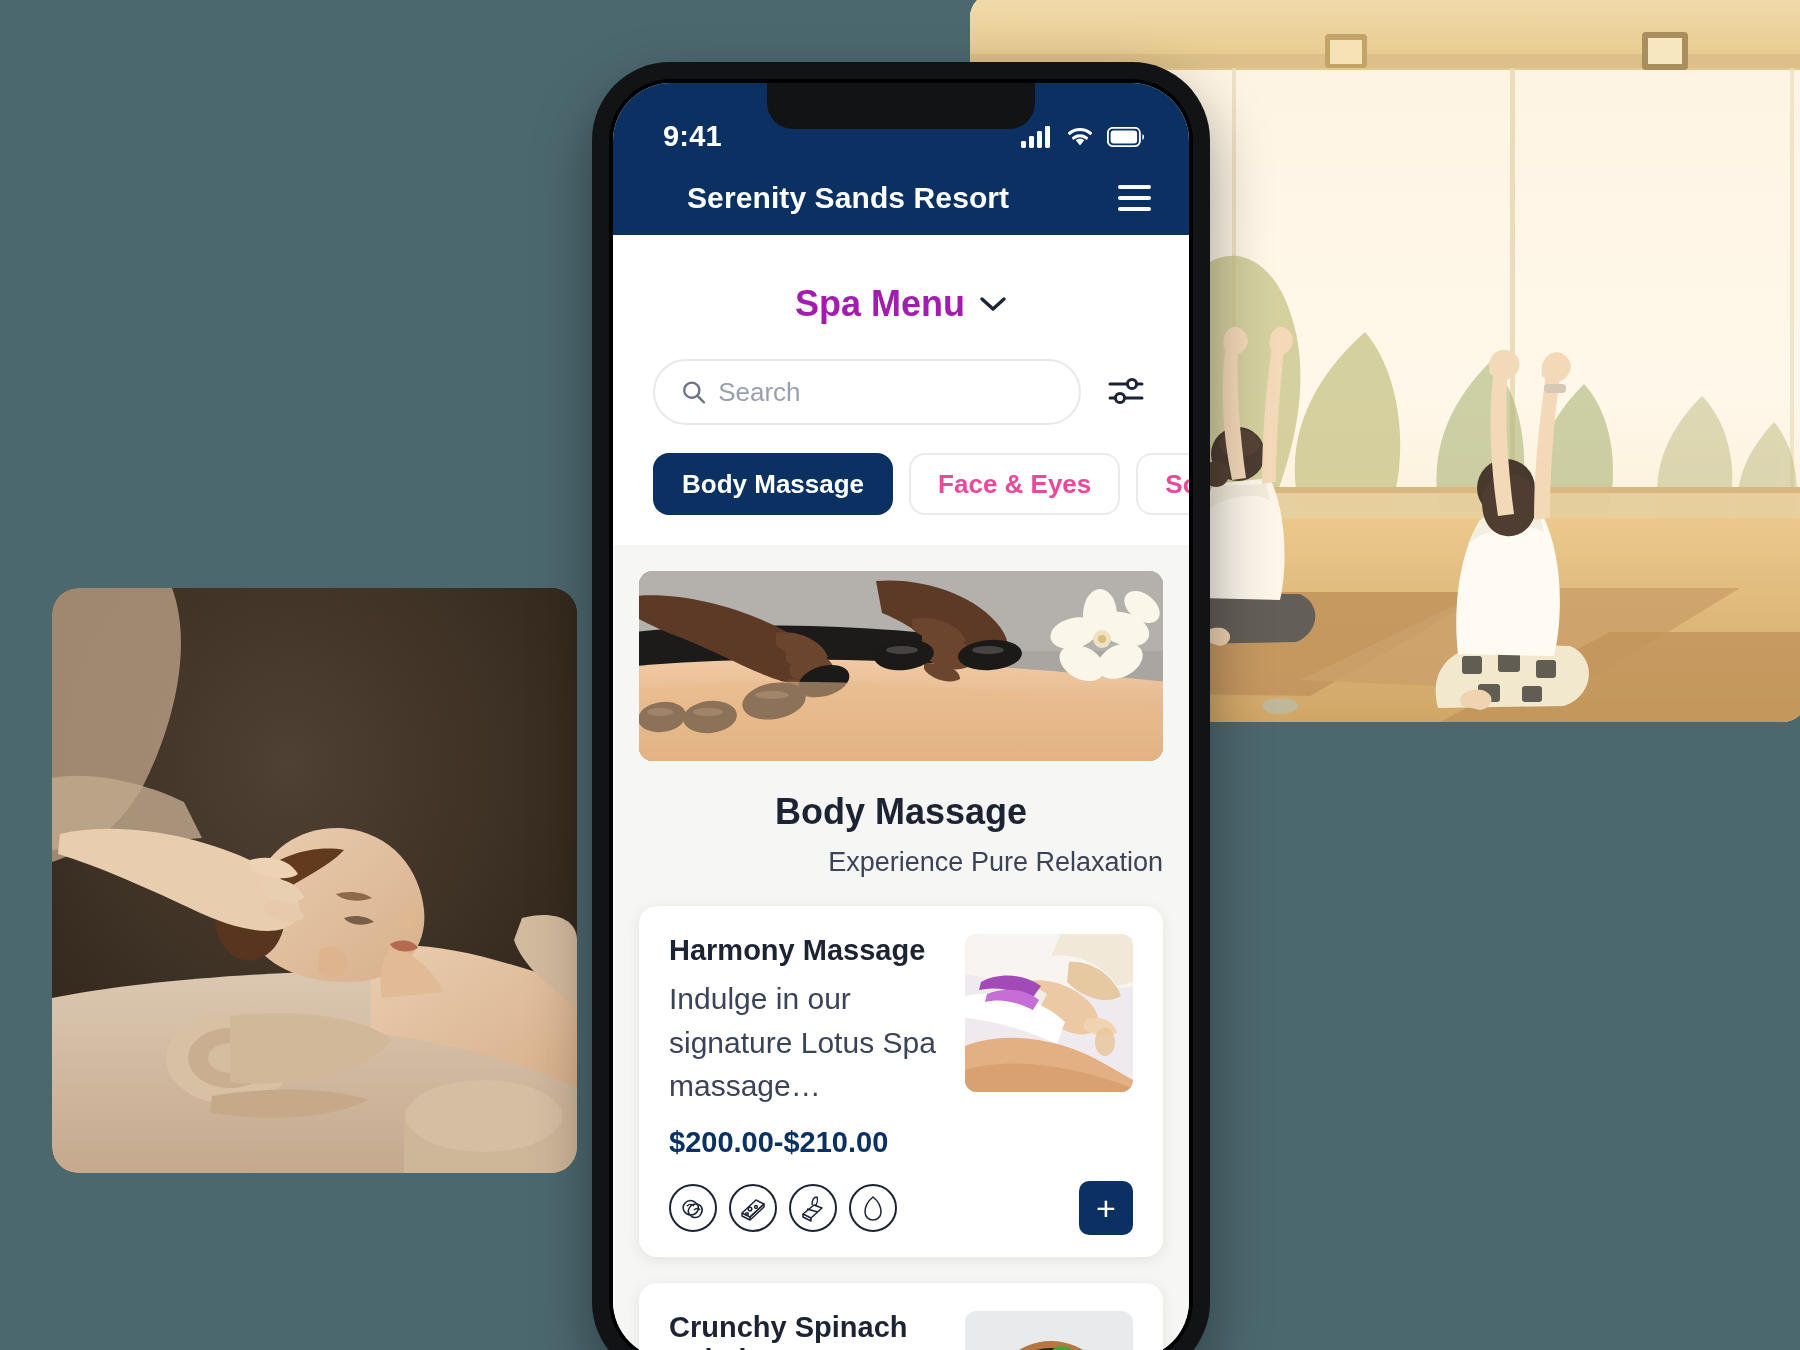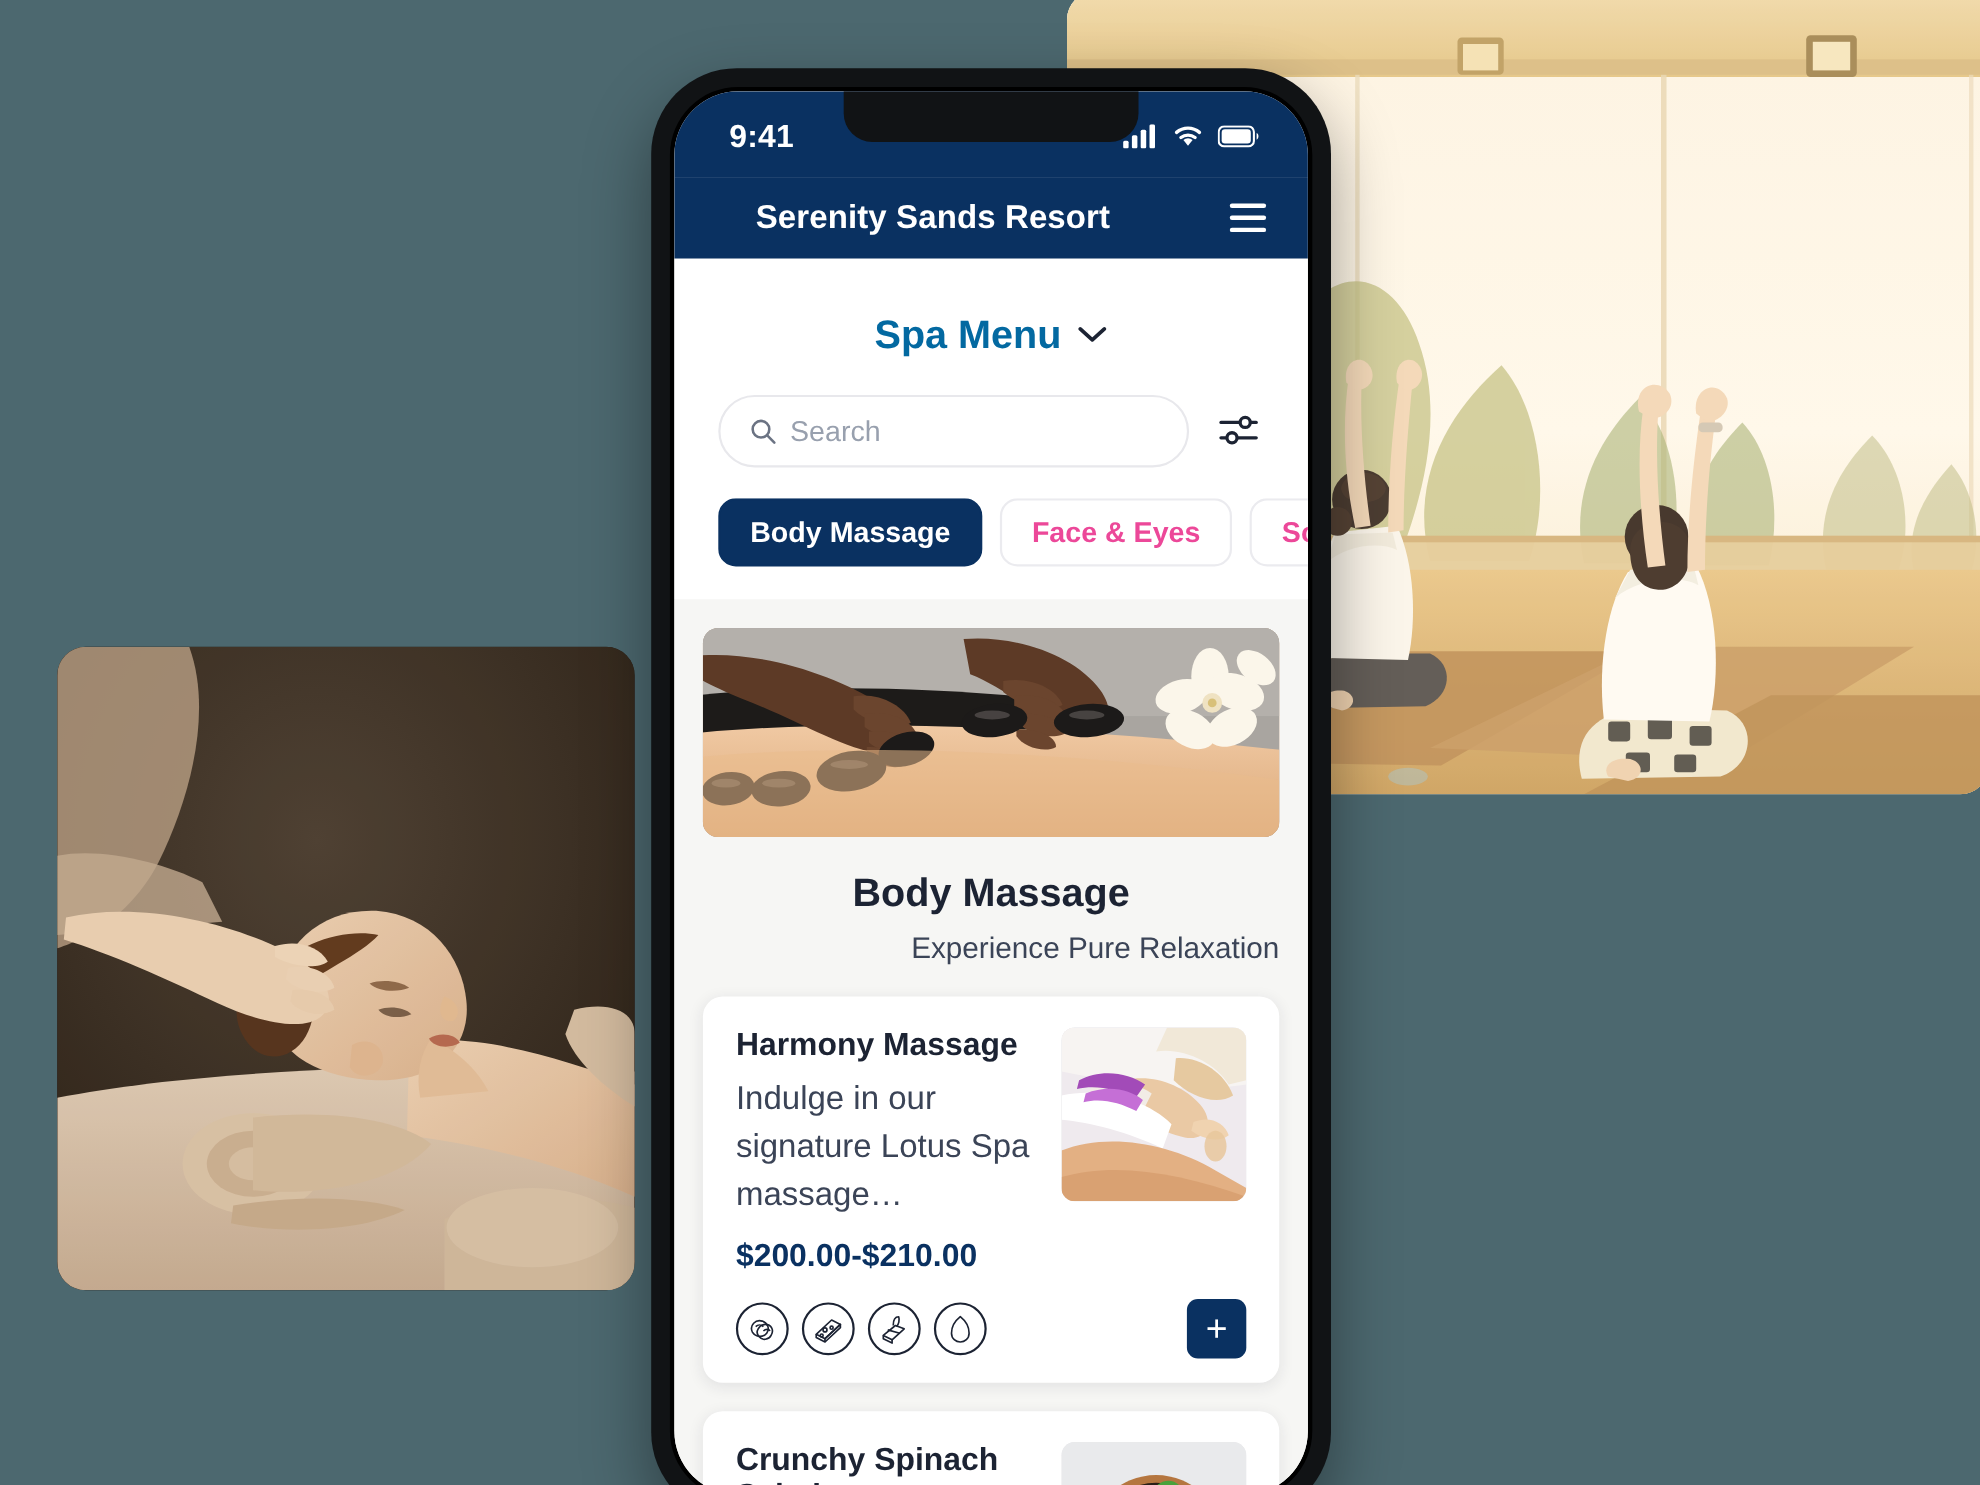--- a/index.html
+++ b/index.html
@@ -58,21 +58,21 @@
     overflow: hidden;
     background: #f6f6f4;
   }
 
   
   .statusbar {
     position: relative;
     height: 78px;
     background: #0a3161;
     display: flex;
-    align-items: flex-start;
+    align-items: center;
     justify-content: space-between;
     padding: 28px 44px 0 50px;
     color: #fff;
   }
   .status-time {
     font-size: 29px; font-weight: 700; letter-spacing: .2px;
     line-height: 1;
   }
   .status-icons { display: flex; align-items: center; gap: 12px; margin-top: 2px; }
   .notch {
@@ -101,21 +101,21 @@
   .hamburger { display: flex; flex-direction: column; gap: 7px; cursor: pointer; }
   .hamburger span { display: block; width: 33px; height: 4px; background: #fff; border-radius: 2px; }
 
   
   .content { background: #ffffff; }
   .menu-title-row {
     display: flex; align-items: center; justify-content: center;
     gap: 14px;
     padding: 48px 0 34px;
   }
-  .menu-title { font-size: 36px; font-weight: 700; color: #0369a1; }
+  .menu-title { font-size: 36px; font-weight: 700; color: #a21caf; }
   .chev { display: block; }
 
   .search-row {
     display: flex; align-items: center; gap: 22px;
     padding: 0 40px 28px;
   }
   .search-box {
     flex: 1;
     height: 66px;
     border: 2px solid #e8e8ec;

